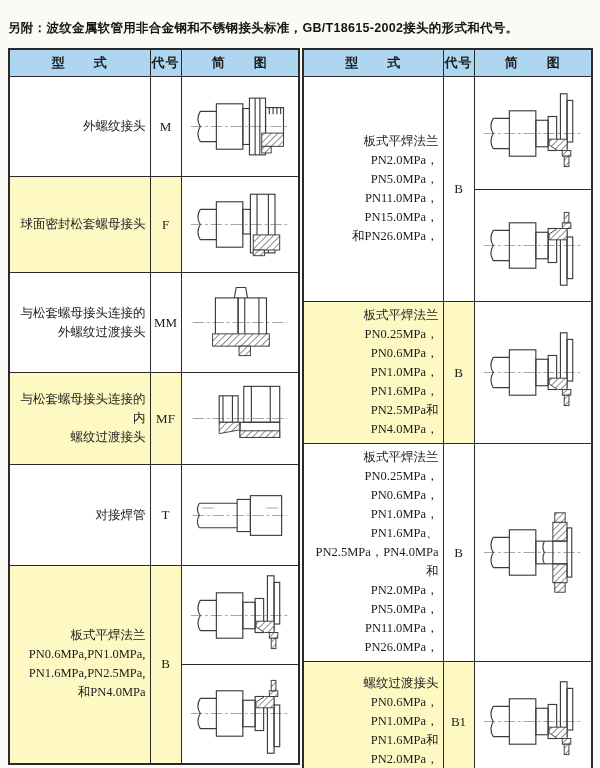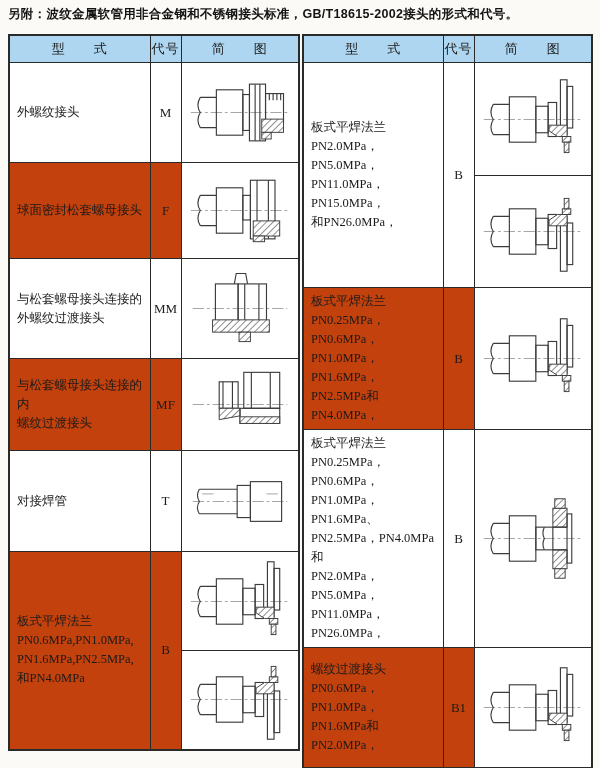--- a/index.html
+++ b/index.html
@@ -8,63 +8,63 @@
     background:#fbfaf6;
     font-family:"Liberation Serif","DejaVu Serif",serif;
     color:#1b1b1b;
     overflow:hidden;
   }
   .title{
     font-family:"Liberation Sans","DejaVu Sans",sans-serif;
     font-weight:bold;
     font-size:12.5px;
     color:#141414;
-    padding:6px 6px 0 8px;
+    padding:20px 6px 0 8px;
     letter-spacing:0.3px;
     white-space:nowrap;
   }
   .tables{display:flex;align-items:flex-start;margin:11px 0 0 8px;}
   table{
     border-collapse:collapse;
     table-layout:fixed;
     border:2px solid #2a2a2a;
     background:#ffffff;
   }
   table.rt{margin-left:2px;}
   td,th{
     border:1px solid #2a2a2a;
     padding:0;
     overflow:hidden;
   }
   th{
     background:#aed6f1;
-    font-weight:normal;
+    font-weight:bold;
     font-size:13px;
     height:26px;
     letter-spacing:1px;
   }
   td.type{
     padding:4px 4px 4px 7px;
     vertical-align:middle;
     white-space:pre-line;
     line-height:19px;
     font-size:12.5px;
-    text-align:left;
+    text-align:right;
   }
   td.code{
     text-align:center;
     vertical-align:middle;
     font-size:13px;
   }
   td.diag{
     vertical-align:middle;
     text-align:center;
     background:#ffffff;
   }
-  .yellow{background:#c2410c;}
+  .yellow{background:#fef9c3;}
   svg.dg{display:block;margin:0 auto;}
   .ln{fill:none;stroke:#3b3b3b;stroke-width:1.2;stroke-linejoin:miter;}
   .cl{fill:none;stroke:#8a8a8a;stroke-width:0.8;stroke-dasharray:12 3 3 3;}
   .ht{fill:url(#hatch);stroke:#3b3b3b;stroke-width:1;}
   .hidden-defs{position:absolute;width:0;height:0;}
 </style>
 </head>
 <body>
 
 <svg class="hidden-defs" aria-hidden="true">

